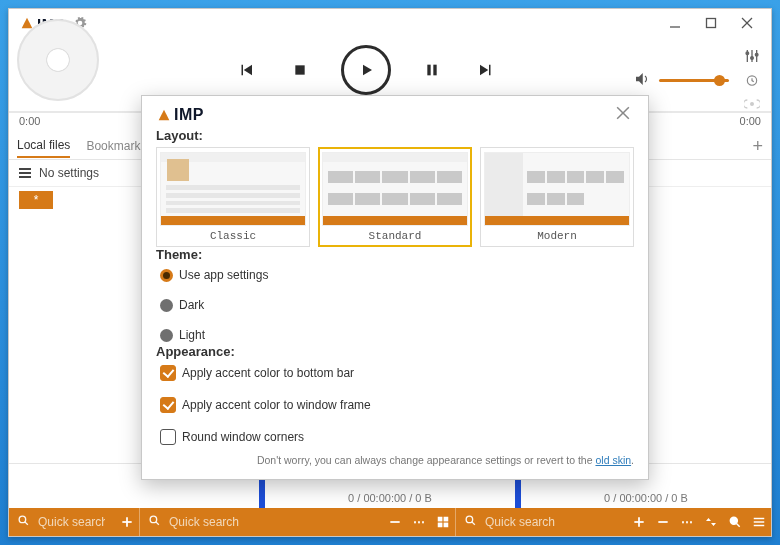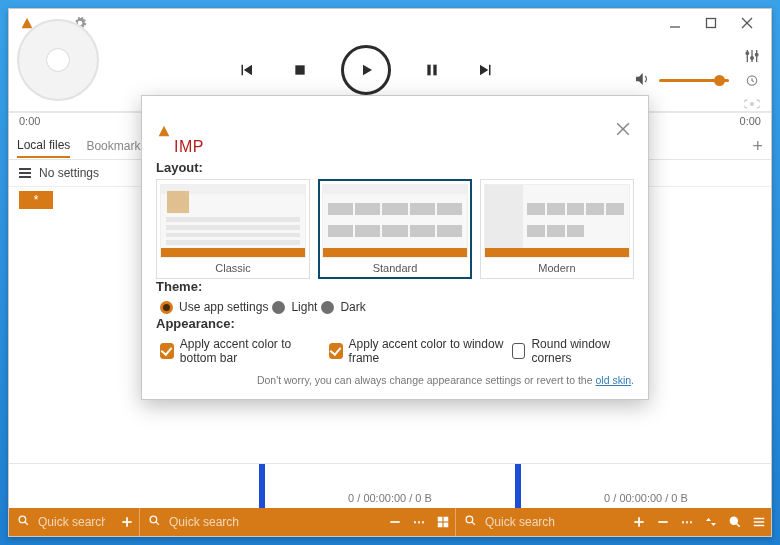--- a/index.html
+++ b/index.html
@@ -2,21 +2,21 @@
 <html><head>
 <meta charset="utf-8">
 <style>
   html,body{margin:0;padding:0;font-family:"Segoe UI",Arial,sans-serif;font-size:12px;color:#444;}
   body{background:linear-gradient(180deg,#3aa1e8,#1f7fd1);width:780px;height:545px;overflow:hidden;position:relative;}
   .window{position:absolute;left:8px;top:8px;right:8px;bottom:8px;background:#fff;border:1px solid #c7c7c7;box-shadow:0 2px 6px rgba(0,0,0,.25);}
   
   .titlebar{height:28px;display:flex;align-items:center;padding:0 6px 0 10px;}
   .logo{display:flex;align-items:center;gap:2px;}
   .logo svg{width:16px;height:16px;}
-  .logo-text{font-weight:400;font-size:15px;letter-spacing:.5px;color:#b91c1c;margin-top:32px;}
+  .logo-text{font-weight:700;font-size:15px;letter-spacing:.5px;color:#0f172a;}
   .gear-tb{margin-left:8px;color:#999;display:flex;}
   .win-controls{margin-left:auto;display:flex;gap:0;color:#555;}
   .win-btn{width:36px;height:28px;display:flex;align-items:center;justify-content:center;}
   .win-btn svg{width:12px;height:12px;stroke:#555;stroke-width:1.3;fill:none;}
   
   .player-area{height:74px;display:flex;align-items:flex-start;}
   .disc{width:82px;height:82px;margin:-18px 0 0 8px;border-radius:50%;background:radial-gradient(circle,#fff 0 18%,#e0e0e0 19% 20%,#f3f3f3 21% 100%);box-shadow:inset 0 0 0 2px #e2e2e2;}
   .transport{flex:1;display:flex;align-items:center;justify-content:center;gap:28px;margin-top:8px;}
   .tbtn{width:26px;height:26px;color:#2c2c2c;display:flex;align-items:center;justify-content:center;}
   .tbtn.play{width:44px;height:44px;border:3px solid #2c2c2c;border-radius:50%;}
@@ -54,32 +54,32 @@
   .bicon{width:24px;display:flex;align-items:center;justify-content:center;height:100%;}
   .bicon svg,.bicon span{color:#fff;fill:#fff;}
   
   .dialog{position:absolute;left:132px;top:86px;width:478px;background:#fff;border:1px solid #c8c8c8;box-shadow:0 6px 20px rgba(0,0,0,.25);padding:10px 14px 12px 14px;}
   .dlg-title{display:flex;align-items:center;justify-content:space-between;margin-bottom:4px;}
   .dlg-title .logo-text{font-size:16px;}
   .dlg-close{width:18px;height:18px;color:#888;}
   .sec-head{font-weight:700;font-size:13px;color:#333;margin:0 0 4px 0;}
   .layouts{display:flex;gap:8px;}
   .lay-card{flex:1;border:1px solid #ddd;padding:4px;display:flex;flex-direction:column;align-items:center;gap:4px;}
-  .lay-card.selected{border:2px solid #0c4a6e;padding:3px;}
+  .lay-card.selected{border:2px solid #eab308;padding:3px;}
   .lay-thumb{width:100%;height:72px;background:#f7f7f7;border:1px solid #eee;position:relative;overflow:hidden;}
   .lay-thumb .bb{position:absolute;left:0;right:0;bottom:0;height:9px;background:#d67a18;}
   .lay-thumb .tb{position:absolute;left:0;right:0;top:0;height:9px;background:#f0f0f0;}
   .lay-thumb .c1{position:absolute;left:6px;top:6px;width:22px;height:22px;background:#e0c090;}
   .lay-thumb .rows{position:absolute;left:5px;right:5px;top:32px;bottom:12px;display:flex;flex-direction:column;gap:3px;}
   .lay-thumb .rows i{display:block;height:5px;background:#e6e6e6;}
   .lay-thumb.grid .rows{display:grid;grid-template-columns:repeat(5,1fr);gap:2px;top:18px;}
   .lay-thumb.grid .rows i{height:12px;background:#c9c9c9;}
   .lay-thumb.modern .tb2{position:absolute;left:0;top:0;width:38px;bottom:9px;background:#ebebeb;}
-  .lay-caption{font-size:11px;color:#555;}
-  .radio-list,.check-list{display:flex;gap:4px;padding:2px 0 2px 4px;}
+  .lay-caption{font-size:11px;color:#555;font-family:Liberation Mono, monospace;}
+  .radio-list,.check-list{display:flex;flex-direction:column;gap:16px;padding:2px 0 2px 4px;}
   .radio,.check{display:flex;align-items:center;gap:6px;font-size:12px;color:#333;}
   .rdot{width:13px;height:13px;border-radius:50%;background:#6f6f6f;position:relative;}
   .rdot.on{background:#d67a18;}
   .rdot.on::after{content:"";position:absolute;inset:3px;border-radius:50%;background:#4a2a00;}
   .cbox{width:14px;height:14px;border:1.5px solid #555;border-radius:3px;display:flex;align-items:center;justify-content:center;}
   .cbox.on{background:#d67a18;border-color:#d67a18;}
   .cbox.on::after{content:"";width:5px;height:8px;border:solid #fff;border-width:0 2px 2px 0;transform:rotate(40deg);margin-top:-2px;}
   .dlg-footer{font-size:10.5px;color:#777;text-align:right;margin-top:6px;line-height:1.35;}
   .dlg-footer a{color:#2f7dbb;text-decoration:underline;}
   .seg1{flex:0 0 130px}
@@ -370,25 +370,25 @@
     </div>
 
     <div class="sec-head">Theme:</div>
     <div class="radio-list">
       <label class="radio">
           <span class="rdot on"></span>
           <span>Use app settings</span>
         </label>
       <label class="radio">
           <span class="rdot"></span>
-          <span>Light</span>
+          <span>Dark</span>
         </label>
       <label class="radio">
           <span class="rdot"></span>
-          <span>Dark</span>
+          <span>Light</span>
         </label>
     </div>
 
     <div class="sec-head">Appearance:</div>
     <div class="check-list">
       <label class="check">
           <span class="cbox on"></span>
           <span>Apply accent color to bottom bar</span>
         </label>
       <label class="check">

